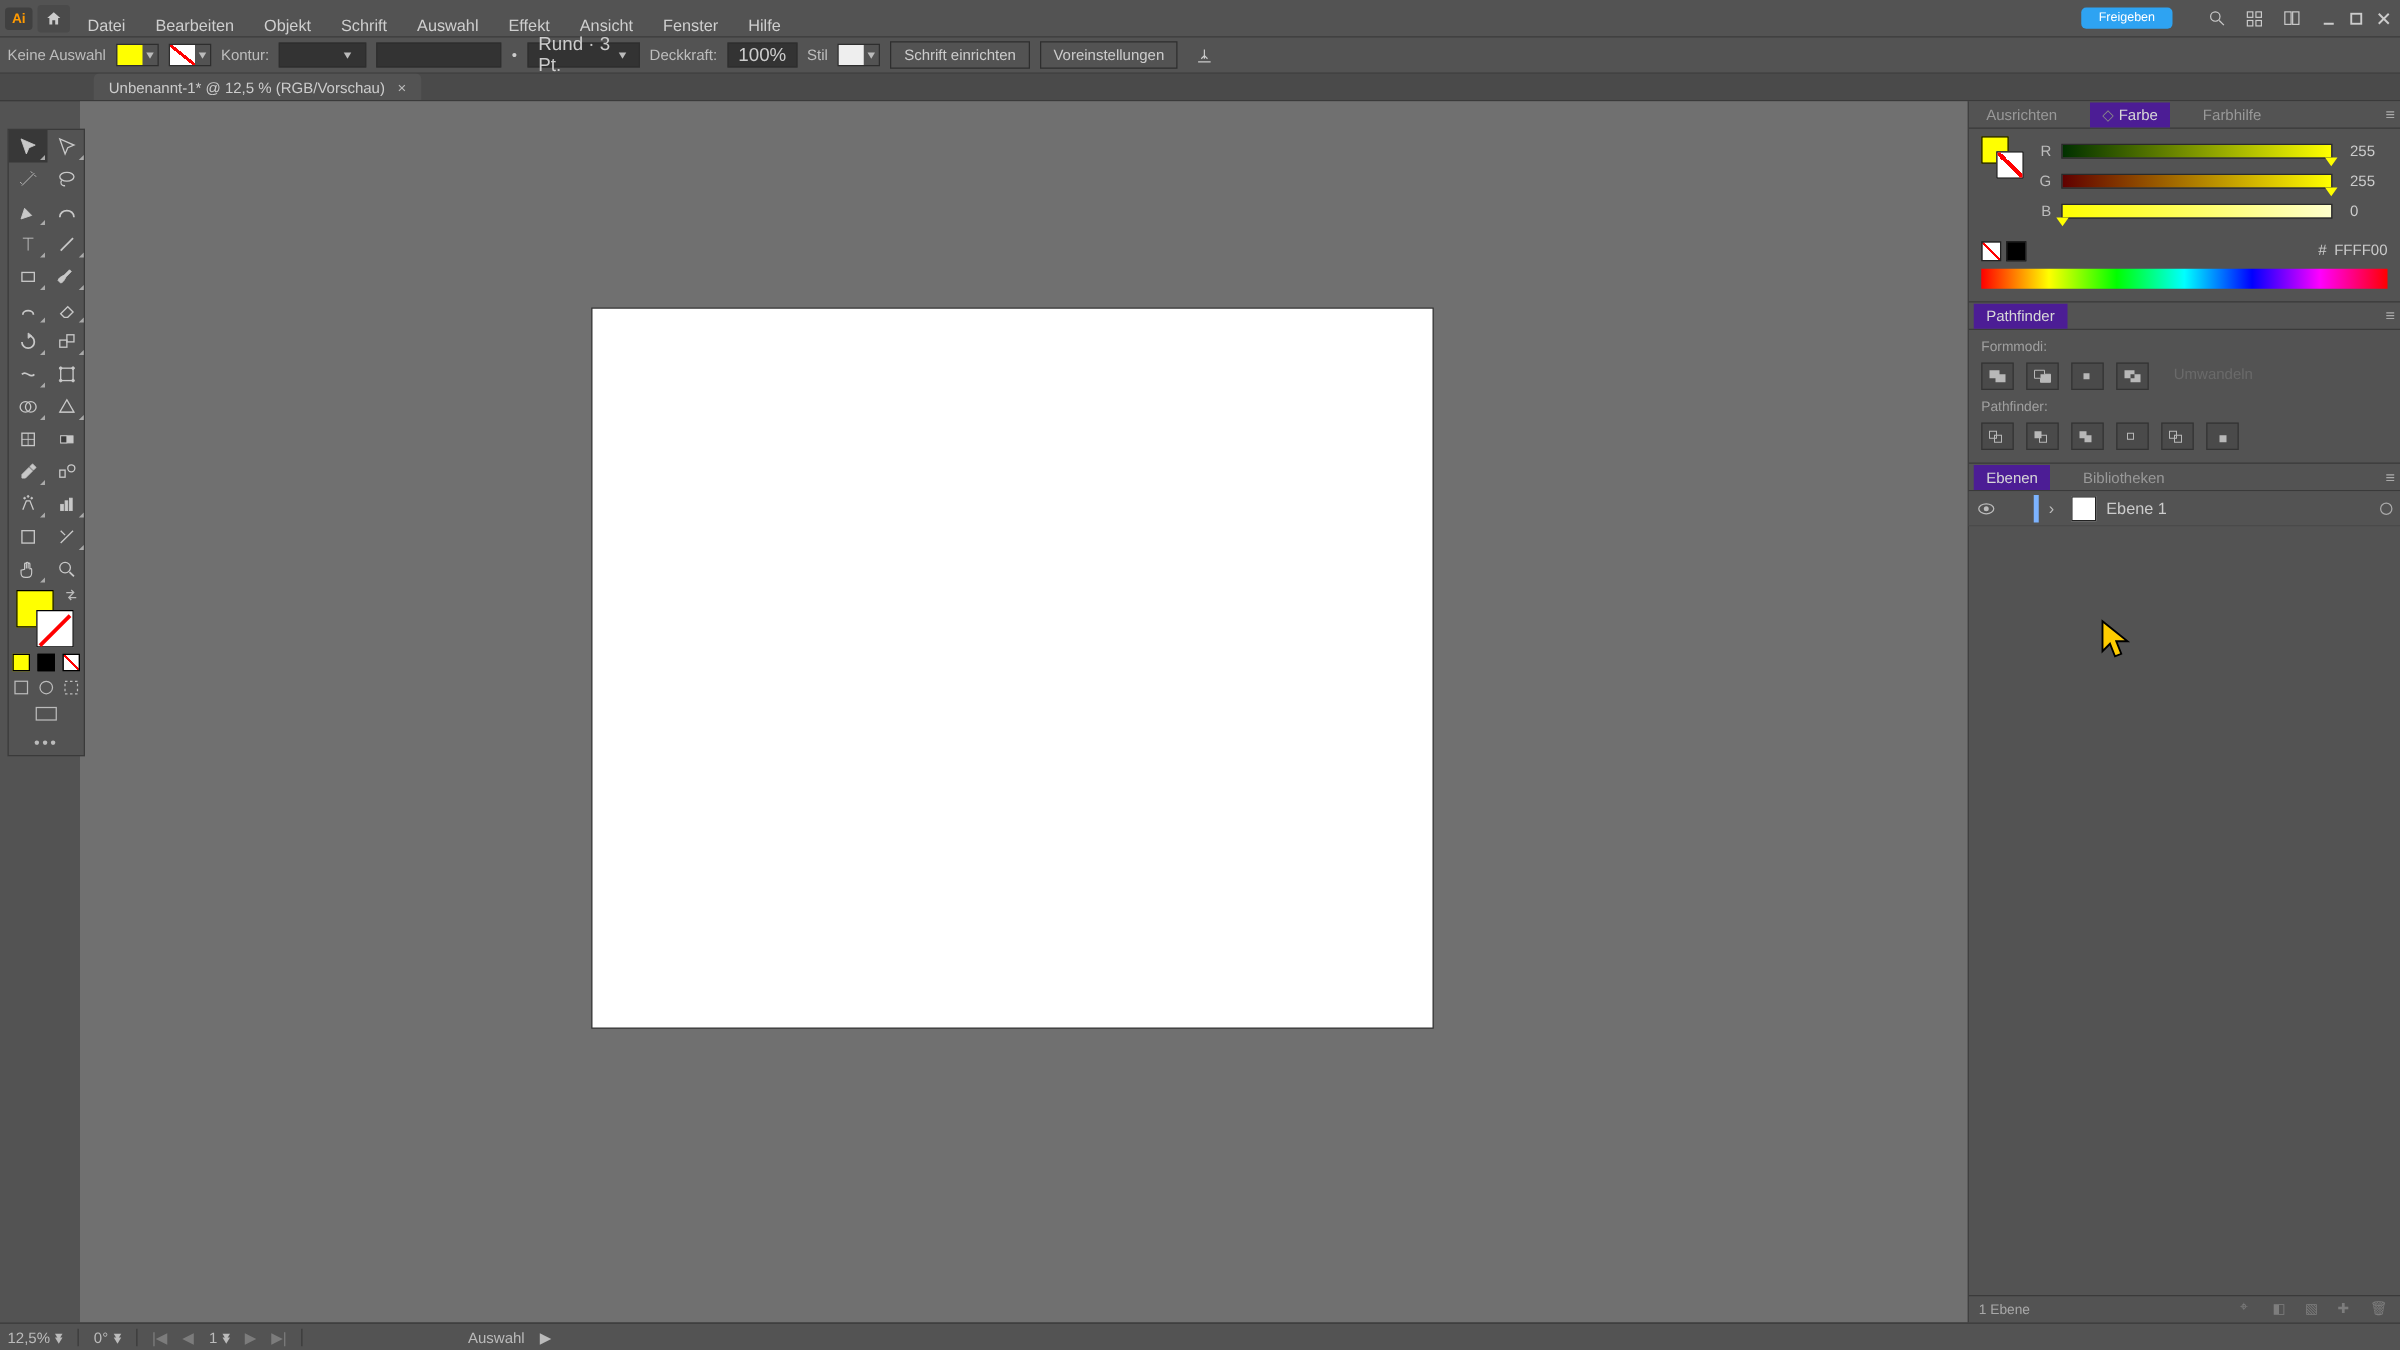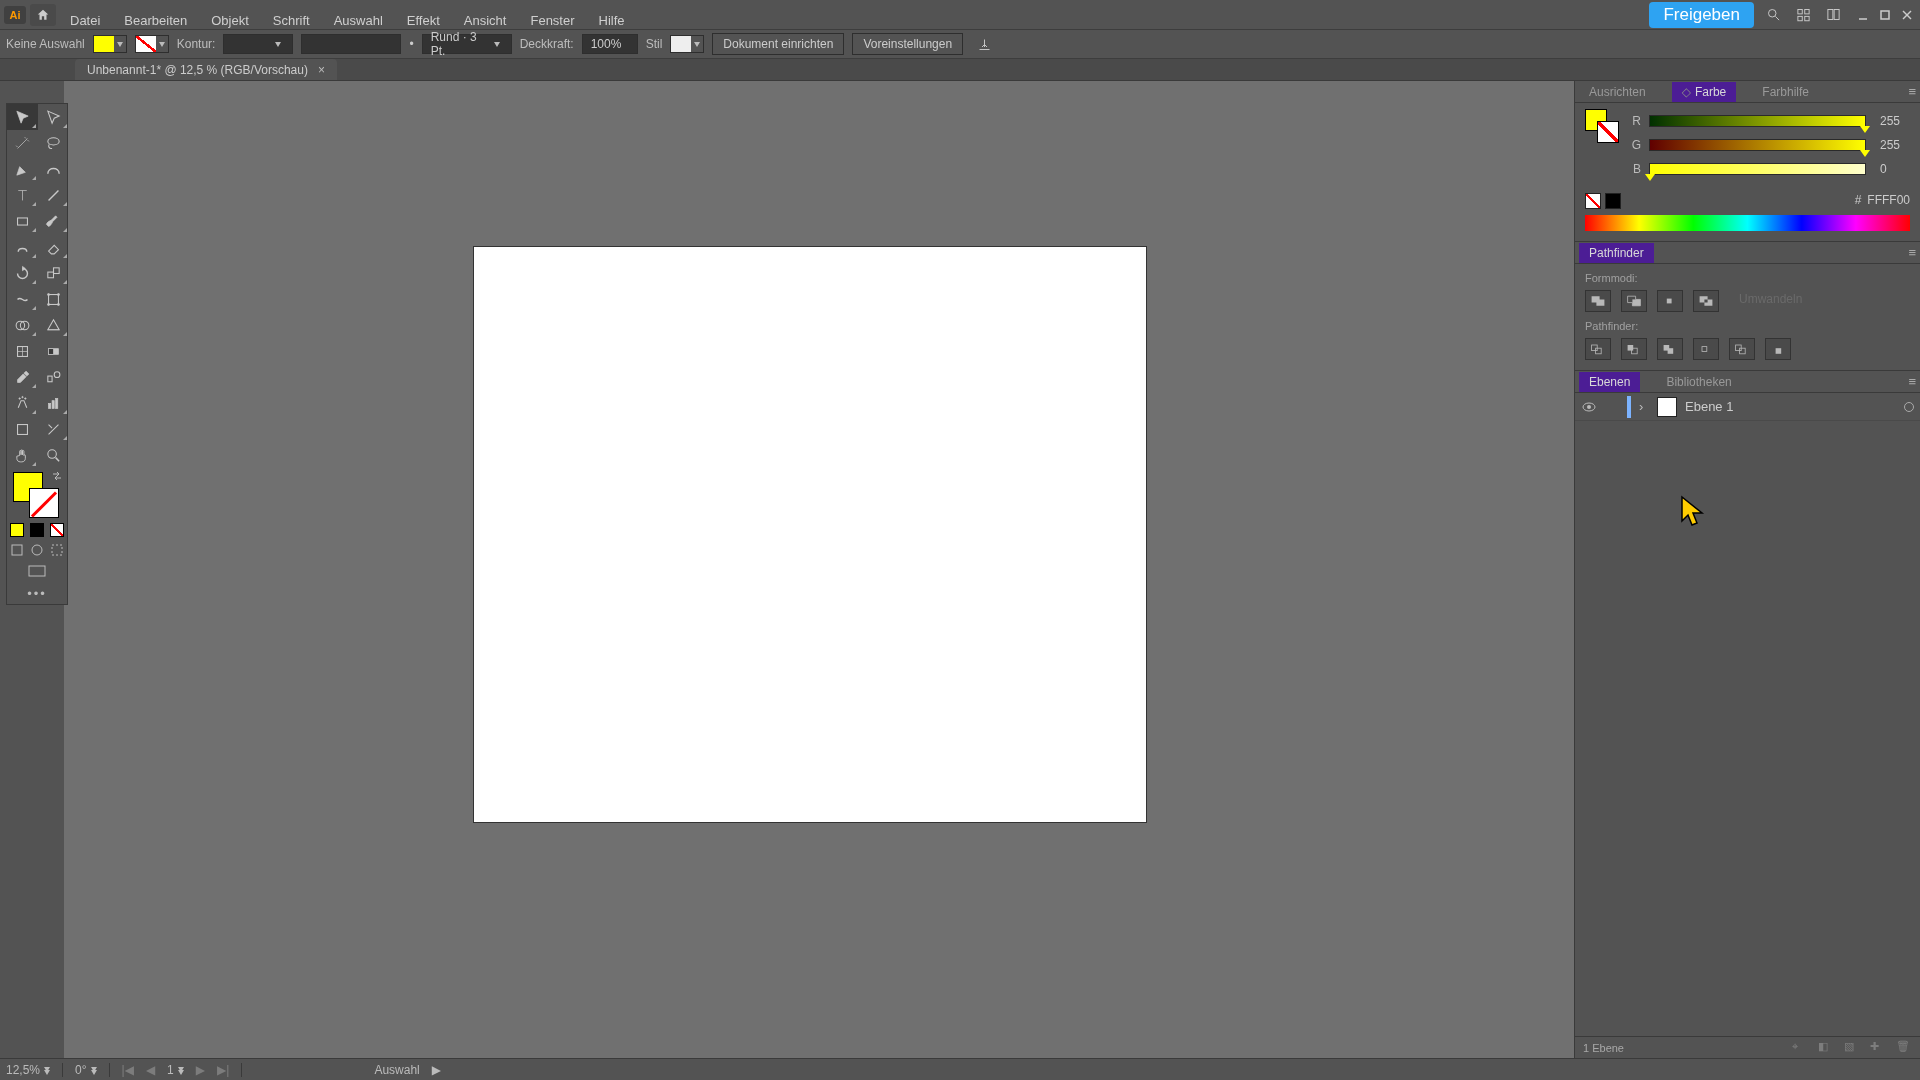--- a/index.html
+++ b/index.html
@@ -5,37 +5,37 @@
 * { margin: 0; padding: 0; box-sizing: border-box; font-family: "Segoe UI", Tahoma, sans-serif; }
 body { background: #535353; width: 1920px; height: 1080px; overflow: hidden; user-select: none; color: #b8b8b8; font-size: 13px; }
 
 
 .menubar { display: flex; align-items: center; height: 29px; background: #535353; gap: 4px; padding: 0 4px; }
 .app-badge { width: 22px; height: 18px; background: #404040; color: #ff9a00; font-size: 11px; font-weight: 700; display: flex; align-items: center; justify-content: center; border-radius: 3px; }
 .home-btn, .win-btn { width: 26px; height: 22px; display: flex; align-items: center; justify-content: center; background: #4a4a4a; border-radius: 3px; }
 .home-btn svg { width: 14px; height: 14px; fill: #ccc; }
 .menu-item { padding: 4px 10px; font-size: 13px; color: #cfcfcf; cursor: default; margin-top: 12px; }
 .menubar .spacer { flex: 1; }
-.share-btn { background: #2ea3f2; color: #fff; font-size: 17px; padding: 3px 14px; border-radius: 4px; margin-right: 2px; }
+.share-btn { background: #2ea3f2; color: #fff; font-size: 10px; padding: 3px 14px; border-radius: 4px; margin-right: 18px; }
 .icon-btn { width: 26px; height: 22px; display: flex; align-items: center; justify-content: center; color: #ccc; }
 .icon-btn svg { width: 15px; height: 15px; stroke: #ccc; fill: none; stroke-width: 1.5; }
 .win-controls { display:flex; gap:4px; margin-left:4px;}
 .win-controls div{width:18px;height:18px;display:flex;align-items:center;justify-content:center;}
 .win-controls svg{width:12px;height:12px;stroke:#ccc;fill:none;stroke-width:1.5;}
 
 
 .ctrlbar { display: flex; align-items: center; height: 30px; background: #535353; border-top: 1px solid #3d3d3d; border-bottom: 1px solid #3d3d3d; padding: 0 6px; gap: 8px; font-size: 12px; }
 .ctrl-lbl { color: #bdbdbd; }
 .swatch-btn { display:flex; align-items:center; border:1px solid #2e2e2e; }
 .swatch-btn .sw{ width:20px; height:16px; }
 .yellow{background:#ffff00;}
 .no-stroke{background:linear-gradient(to top right,#fff 0%,#fff 45%,#f00 45%,#f00 55%,#fff 55%,#fff 100%);}
 .arrow{width:12px;display:flex;align-items:center;justify-content:center;}
 .arrow:after{content:"";border-left:3px solid transparent;border-right:3px solid transparent;border-top:5px solid #bbb;}
-.ctrl-input{background:#333;border:1px solid #2e2e2e;height:20px;display:flex;align-items:center;padding:0 8px;font-size:12px;color:#ccc;}
+.ctrl-input{background:#333;border:1px solid #2e2e2e;height:20px;display:flex;align-items:center;padding:0 8px;font-size:15px;color:#ccc;}
 .doc-btn{border:1px solid #2e2e2e;height:22px;display:flex;align-items:center;padding:0 10px;font-size:12px;color:#ccc;}
 
 
 .tabstrip{height:22px;background:#4a4a4a;border-bottom:1px solid #3a3a3a;display:flex;align-items:flex-end;padding-left:75px;}
 .doc-tab{background:#535353;height:21px;display:flex;align-items:center;padding:0 12px;font-size:12px;color:#ccc;border-top-left-radius:4px;border-top-right-radius:4px;}
 .doc-tab .x{margin-left:10px;color:#bbb;}
 
 
 .workarea{position:absolute;top:81px;left:0;right:0;bottom:22px;display:flex;}
 
@@ -191,21 +191,21 @@
       <span>Rund · 3 Pt.</span>
       <div class="arrow" style="margin-left:auto"></div>
     </div>
   <span class="ctrl-lbl">Deckkraft:</span>
   <div class="ctrl-input" style="width:56px">100%</div>
   <span class="ctrl-lbl">Stil</span>
   <div class="swatch-btn">
       <div class="sw" style="background:#eee"></div>
       <div class="arrow"></div>
     </div>
-  <div class="doc-btn">Dokument einrichten</div>
+  <div class="doc-btn">Schrift einrichten</div>
   <div class="doc-btn">Voreinstellungen</div>
   <div class="icon-btn">
       <svg viewBox="0 0 24 24">
         <path d="M4 20h16M8 16l4-4 4 4M12 4v12" stroke-width="1.5"></path>
       </svg>
     </div>
 </div>
 
 <div class="tabstrip">
   <div class="doc-tab">

